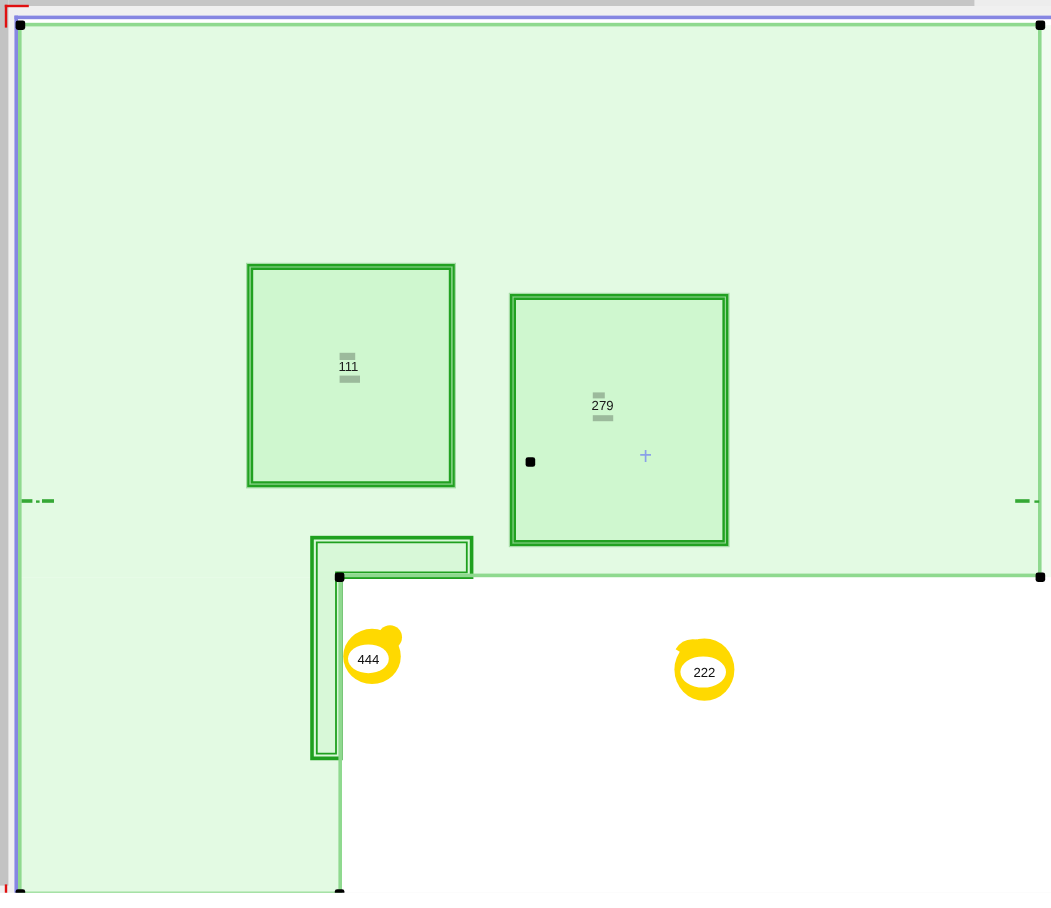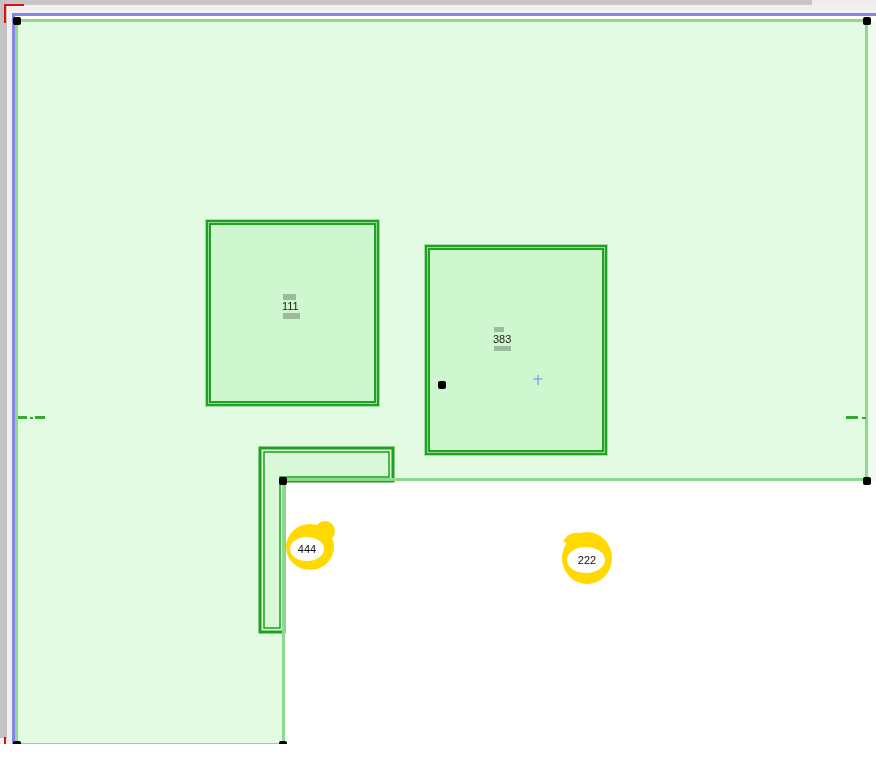--- a/index.html
+++ b/index.html
@@ -75,21 +75,21 @@
   <div class="abs edge edge-bottom"></div>
 
   <div class="abs room room-a"></div>
   <div class="abs room room-b"></div>
 
   <div class="abs tag-bar" style="left:283px;top:294px;width:13px;height:6px;"></div>
   <div class="abs room-label" style="left:282px;top:300px;">111</div>
   <div class="abs tag-bar" style="left:283px;top:313px;width:17px;height:6px;"></div>
 
   <div class="abs tag-bar" style="left:494px;top:327px;width:10px;height:5px;"></div>
-  <div class="abs room-label" style="left:493px;top:333px;">383</div>
+  <div class="abs room-label" style="left:493px;top:333px;">279</div>
   <div class="abs tag-bar" style="left:494px;top:346px;width:17px;height:5px;"></div>
 
   <div class="abs sel sel-top"></div>
   <div class="abs sel sel-left"></div>
   <div class="abs sel sel-bottom"></div>
 
   <div class="abs hbar-track"></div>
   <div class="abs hbar-thumb"></div>
   <div class="abs vbar-track"></div>
   <div class="abs vbar-thumb"></div>

